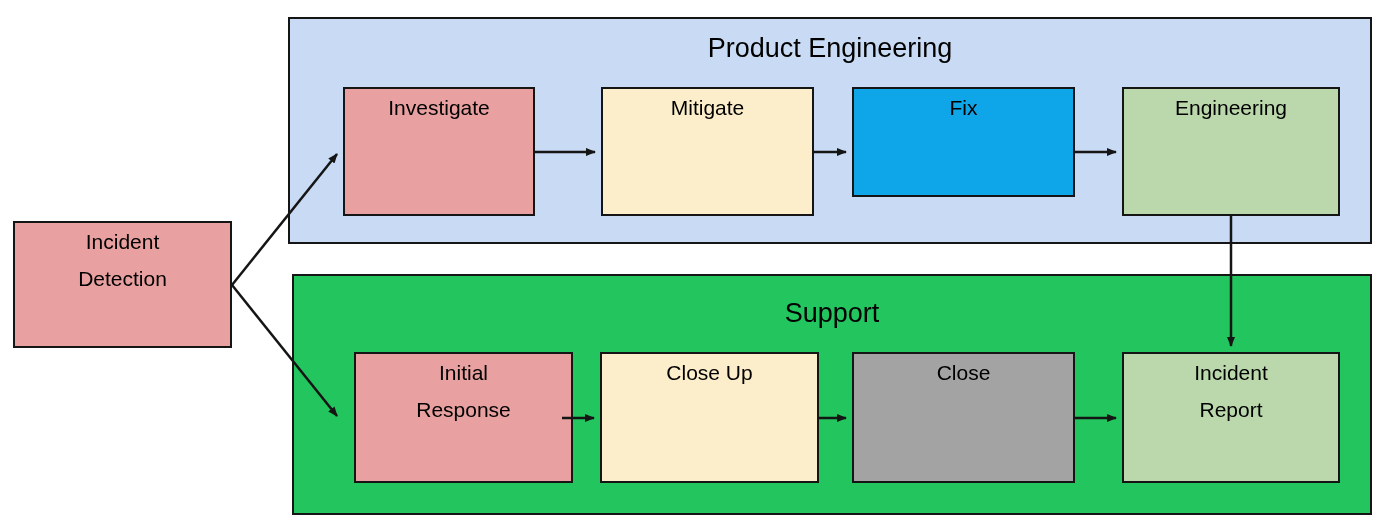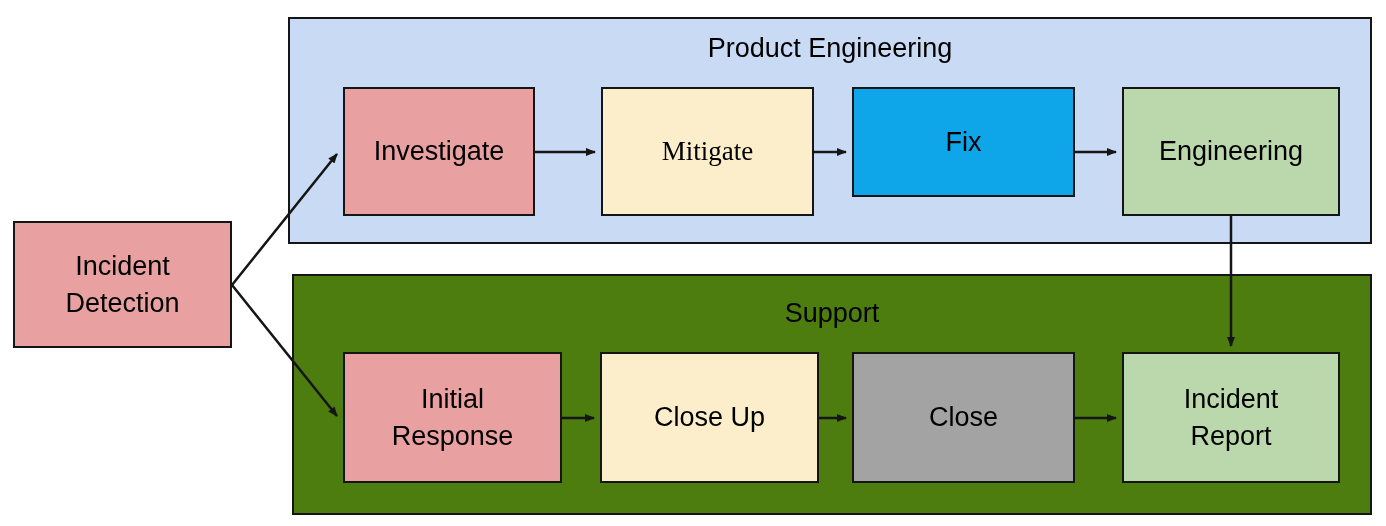--- a/index.html
+++ b/index.html
@@ -42,24 +42,23 @@
     font-size: 27px;
     line-height: 32px;
     color: #000000;
     white-space: nowrap;
   }
   .node {
     position: absolute;
     box-sizing: border-box;
     border: 2px solid #151515;
     display: flex;
-    align-items: center;
     justify-content: center;
     text-align: center;
-    font-size: 27px;
+    font-size: 21px;
     line-height: 37px;
     color: #000000;
     z-index: 2;
   }
   .node-label {
     display: block;
     white-space: pre-line;
     padding: 0 4px;
   }
 </style>
@@ -84,42 +83,42 @@
         <polyline points="562,418 594,418" fill="none" stroke="#151515" stroke-width="2.5" marker-end="url(#arrowhead)"></polyline>
         <polyline points="819,418 846,418" fill="none" stroke="#151515" stroke-width="2.5" marker-end="url(#arrowhead)"></polyline>
         <polyline points="1075,418 1116,418" fill="none" stroke="#151515" stroke-width="2.5" marker-end="url(#arrowhead)"></polyline>
       </g>
   </svg>
 
   <div id="group-layer">
       <div class="group" style="left: 288px; top: 17px; width: 1084px; height: 227px; background: rgb(200, 218, 244);">
         <div class="group-title" style="top: 13px;">Product Engineering</div>
       </div>
-      <div class="group" style="left: 292px; top: 274px; width: 1080px; height: 241px; background: #4d7c0f;">
+      <div class="group" style="left: 292px; top: 274px; width: 1080px; height: 241px; background: #22c55e;">
         <div class="group-title" style="top: 21px;">Support</div>
       </div>
     </div>
   <div id="node-layer">
       <div class="node" style="left: 13px; top: 221px; width: 219px; height: 127px; background: rgb(232, 160, 160);">
         <span class="node-label">Incident
 Detection</span>
       </div>
       <div class="node" style="left: 343px; top: 87px; width: 192px; height: 129px; background: rgb(232, 160, 160);">
         <span class="node-label">Investigate</span>
       </div>
-      <div class="node" style="left: 601px; top: 87px; width: 213px; height: 129px; background: rgb(252, 238, 202); font-family: Liberation Serif, serif;">
+      <div class="node" style="left: 601px; top: 87px; width: 213px; height: 129px; background: rgb(252, 238, 202);">
         <span class="node-label">Mitigate</span>
       </div>
       <div class="node" style="left: 852px; top: 87px; width: 223px; height: 110px; background: #0ea5e9;">
         <span class="node-label">Fix</span>
       </div>
       <div class="node" style="left: 1122px; top: 87px; width: 218px; height: 129px; background: rgb(186, 216, 171);">
         <span class="node-label">Engineering</span>
       </div>
-      <div class="node" style="left: 343px; top: 352px; width: 219px; height: 131px; background: rgb(232, 160, 160);">
+      <div class="node" style="left: 354px; top: 352px; width: 219px; height: 131px; background: rgb(232, 160, 160);">
         <span class="node-label">Initial
 Response</span>
       </div>
       <div class="node" style="left: 600px; top: 352px; width: 219px; height: 131px; background: rgb(252, 238, 202);">
         <span class="node-label">Close Up</span>
       </div>
       <div class="node" style="left: 852px; top: 352px; width: 223px; height: 131px; background: #a3a3a3;">
         <span class="node-label">Close</span>
       </div>
       <div class="node" style="left: 1122px; top: 352px; width: 218px; height: 131px; background: rgb(186, 216, 171);">

